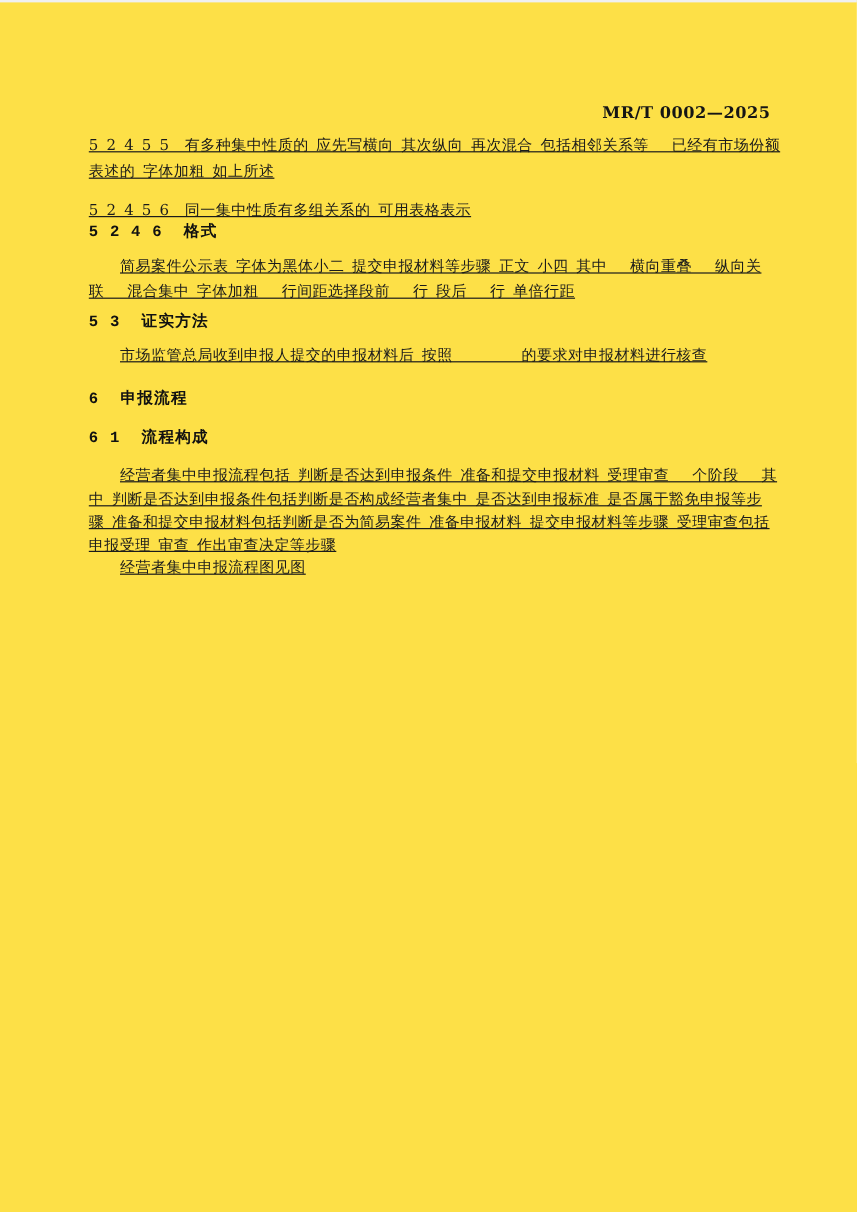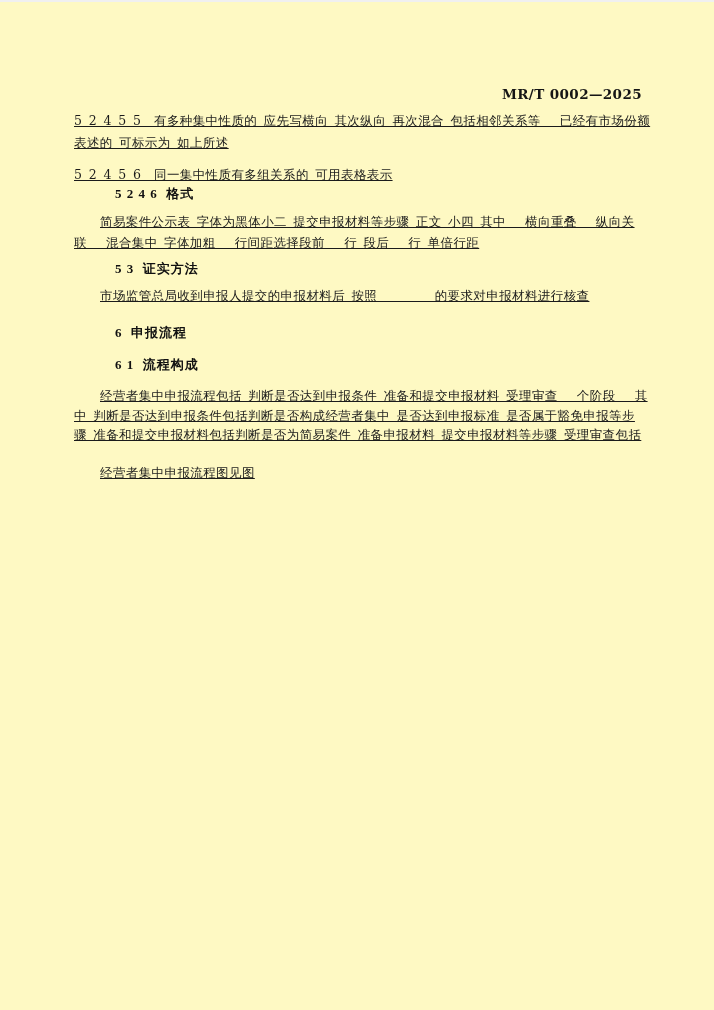--- a/index.html
+++ b/index.html
@@ -9,21 +9,21 @@
   }
   body {
     width: 714px;
     height: 1010px;
     position: relative;
     overflow: hidden;
   }
   .page {
     position: absolute;
     inset: 0;
-    background: #fef9c3;
+    background: #fde047;
   }
   .top-edge {
     position: absolute;
     top: 0; left: 0; right: 0;
     height: 2px;
     background: #f0f0f0;
   }
   .header-code {
     position: absolute;
     top: 87px;
@@ -48,51 +48,51 @@
     word-spacing: 2px;
     text-decoration: underline;
   }
   .indent {
     left: 100px;
   }
   .heading {
     position: absolute;
     left: 74px;
     white-space: pre;
-    font-family: Liberation Serif, serif;
+    font-family: Liberation Mono, monospace;
     font-weight: 700;
     font-size: 13px;
     line-height: 14px;
     color: #111111;
     letter-spacing: 1px;
-    margin-left: 41px;
   }
 </style>
 </head>
 <body>
 
 <div class="page">
   <div class="top-edge"></div>
 
   <div class="header-code">MR/T 0002—2025</div>
 
   <div class="line" style="top:114px">5 2 4 5 5  有多种集中性质的 应先写横向 其次纵向 再次混合 包括相邻关系等   已经有市场份额</div>
-  <div class="line" style="top:136px">表述的 可标示为 如上所述</div>
+  <div class="line" style="top:136px">表述的 字体加粗 如上所述</div>
   <div class="line" style="top:168px">5 2 4 5 6  同一集中性质有多组关系的 可用表格表示</div>
 
   <div class="heading" style="top:187px">5 2 4 6  格式</div>
 
   <div class="line indent" style="top:215px">简易案件公示表 字体为黑体小二 提交申报材料等步骤 正文 小四 其中   横向重叠   纵向关</div>
   <div class="line" style="top:236px">联   混合集中 字体加粗   行间距选择段前   行 段后   行 单倍行距</div>
 
   <div class="heading" style="top:262px">5 3  证实方法</div>
 
   <div class="line indent" style="top:289px">市场监管总局收到申报人提交的申报材料后 按照         的要求对申报材料进行核查</div>
 
   <div class="heading" style="top:326px">6  申报流程</div>
 
   <div class="heading" style="top:358px">6 1  流程构成</div>
 
   <div class="line" style="top:409px">中 判断是否达到申报条件包括判断是否构成经营者集中 是否达到申报标准 是否属于豁免申报等步</div>
   <div class="line indent" style="top:389px">经营者集中申报流程包括 判断是否达到申报条件 准备和提交申报材料 受理审查   个阶段   其</div>
   <div class="line" style="top:428px">骤 准备和提交申报材料包括判断是否为简易案件 准备申报材料 提交申报材料等步骤 受理审查包括</div>
+  <div class="line" style="top:447px">申报受理 审查 作出审查决定等步骤</div>
   <div class="line indent" style="top:466px">经营者集中申报流程图见图</div>
 </div>
 
 </body></html>

